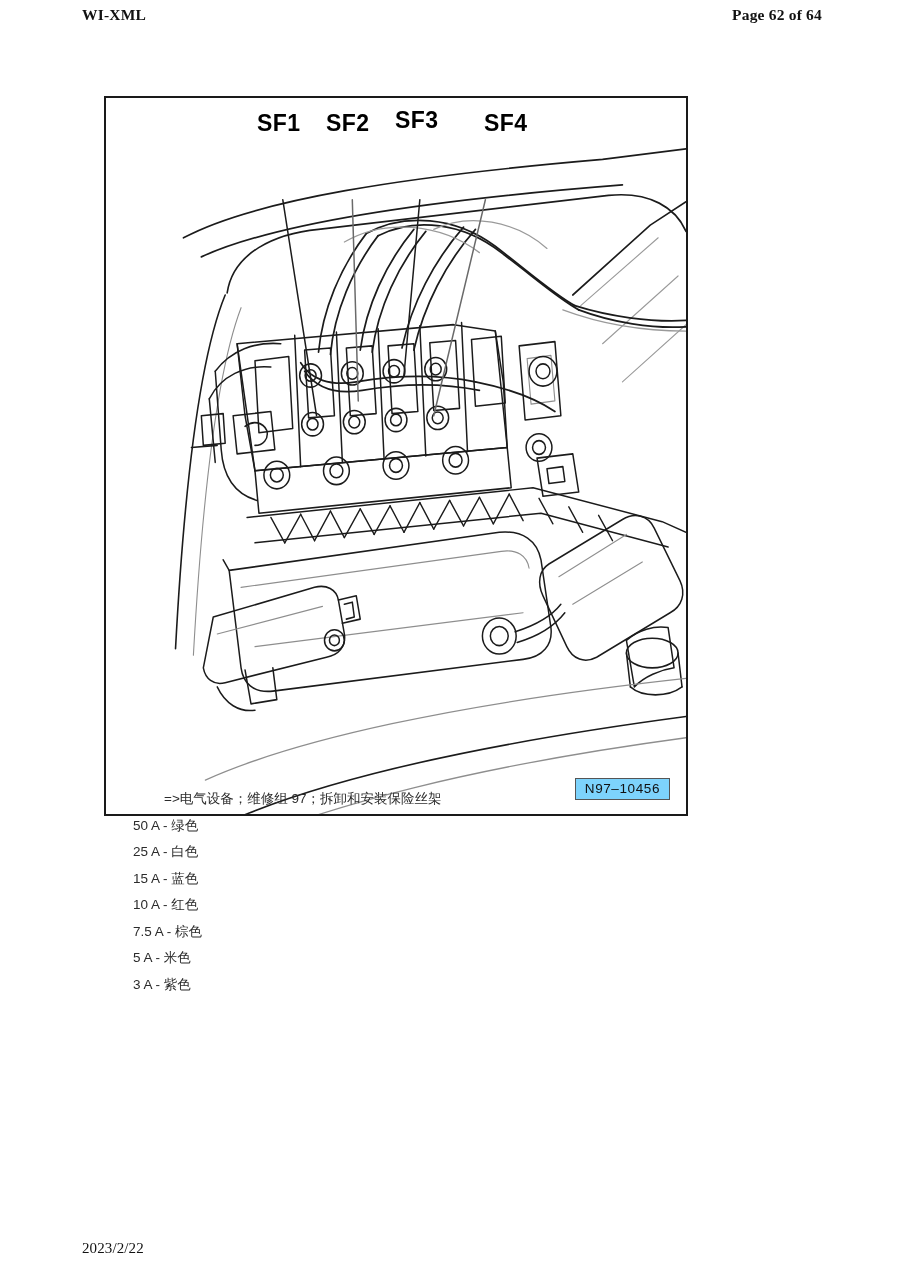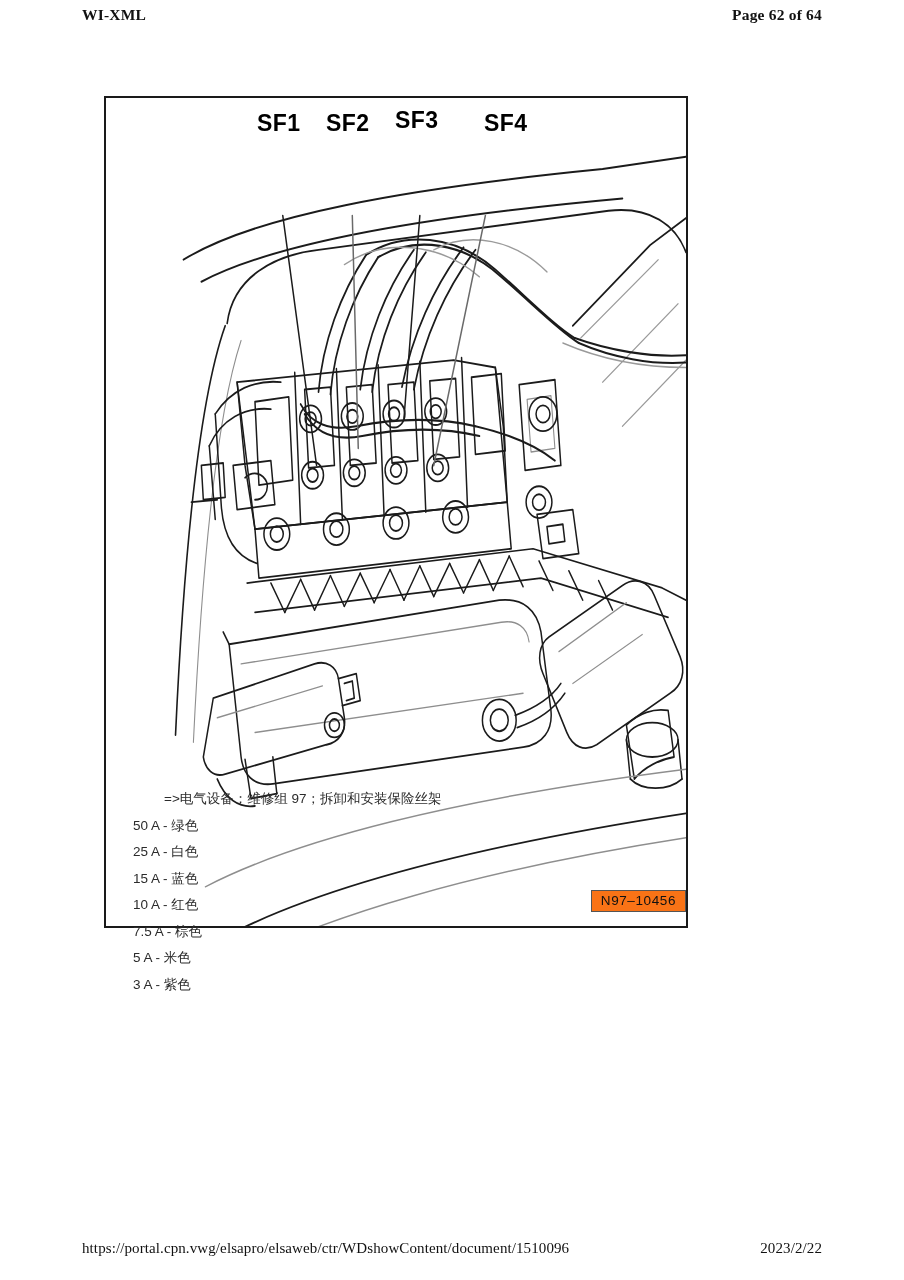--- a/index.html
+++ b/index.html
@@ -32,21 +32,21 @@
     letter-spacing: .2px;
     color: #111;
   }
 
   
   .figure-frame {
     position: absolute;
     left: 104px;
     top: 96px;
     width: 584px;
-    height: 832px;
+    height: 720px;
     border: 2px solid #1a1a1a;
     background: #ffffff;
     box-sizing: border-box;
   }
   .figure-art {
     position: absolute;
     inset: 0;
     width: 100%;
     height: 100%;
     display: block;
@@ -65,24 +65,24 @@
     font-size: 23px;
     letter-spacing: .4px;
     color: #000;
     white-space: nowrap;
     pointer-events: auto;
   }
 
   
   .ref-plate {
     position: absolute;
-    right: 0;
+    right: 16px;
     bottom: 14px;
     border: 1px solid #555;
-    background: #f97316;
+    background: #7dd3fc;
     padding: 2px 9px 3px 9px;
     font-family: "Liberation Sans", sans-serif;
     font-size: 13.5px;
     letter-spacing: .6px;
     color: #111;
     white-space: nowrap;
   }
 
   
   .caption-block {
@@ -345,15 +345,14 @@
     <li>25 A - 白色</li>
     <li>15 A - 蓝色</li>
     <li>10 A - 红色</li>
     <li>7.5 A - 棕色</li>
     <li>5 A - 米色</li>
     <li>3 A - 紫色</li>
   </ul>
 </div>
 
 <div class="page-footer">
-  <span class="footer-url">https://portal.cpn.vwg/elsapro/elsaweb/ctr/WDshowContent/document/1510096</span>
   <span class="footer-date">2023/2/22</span>
 </div>
 
 </body></html>

